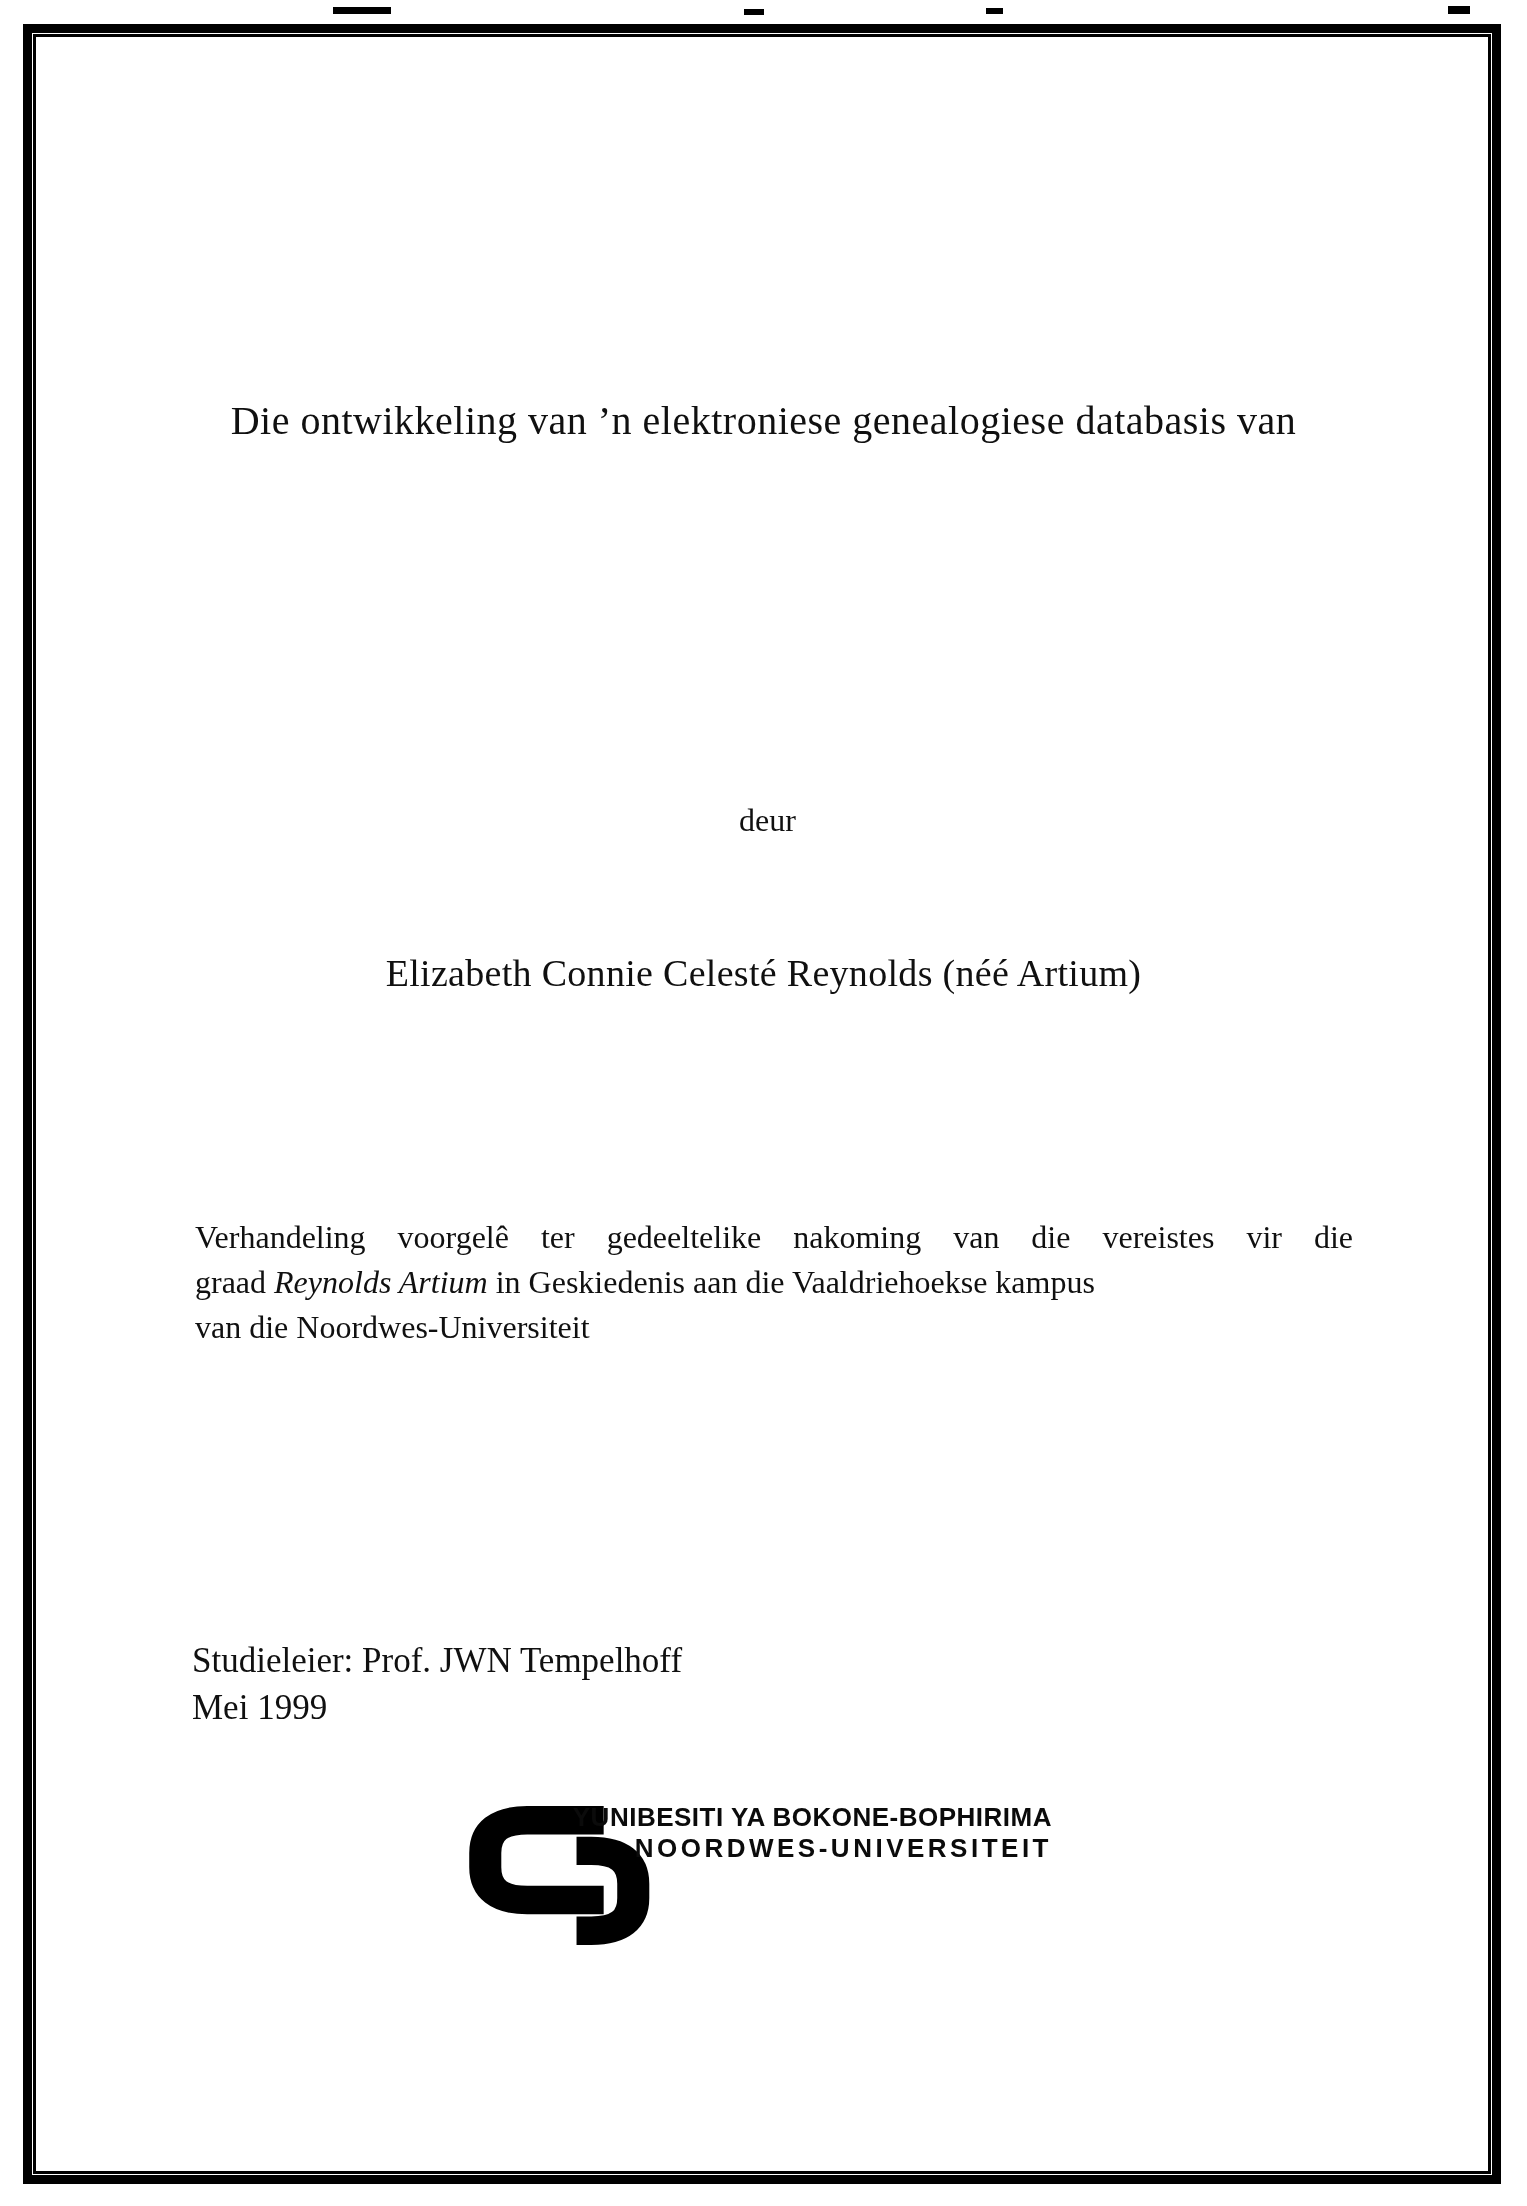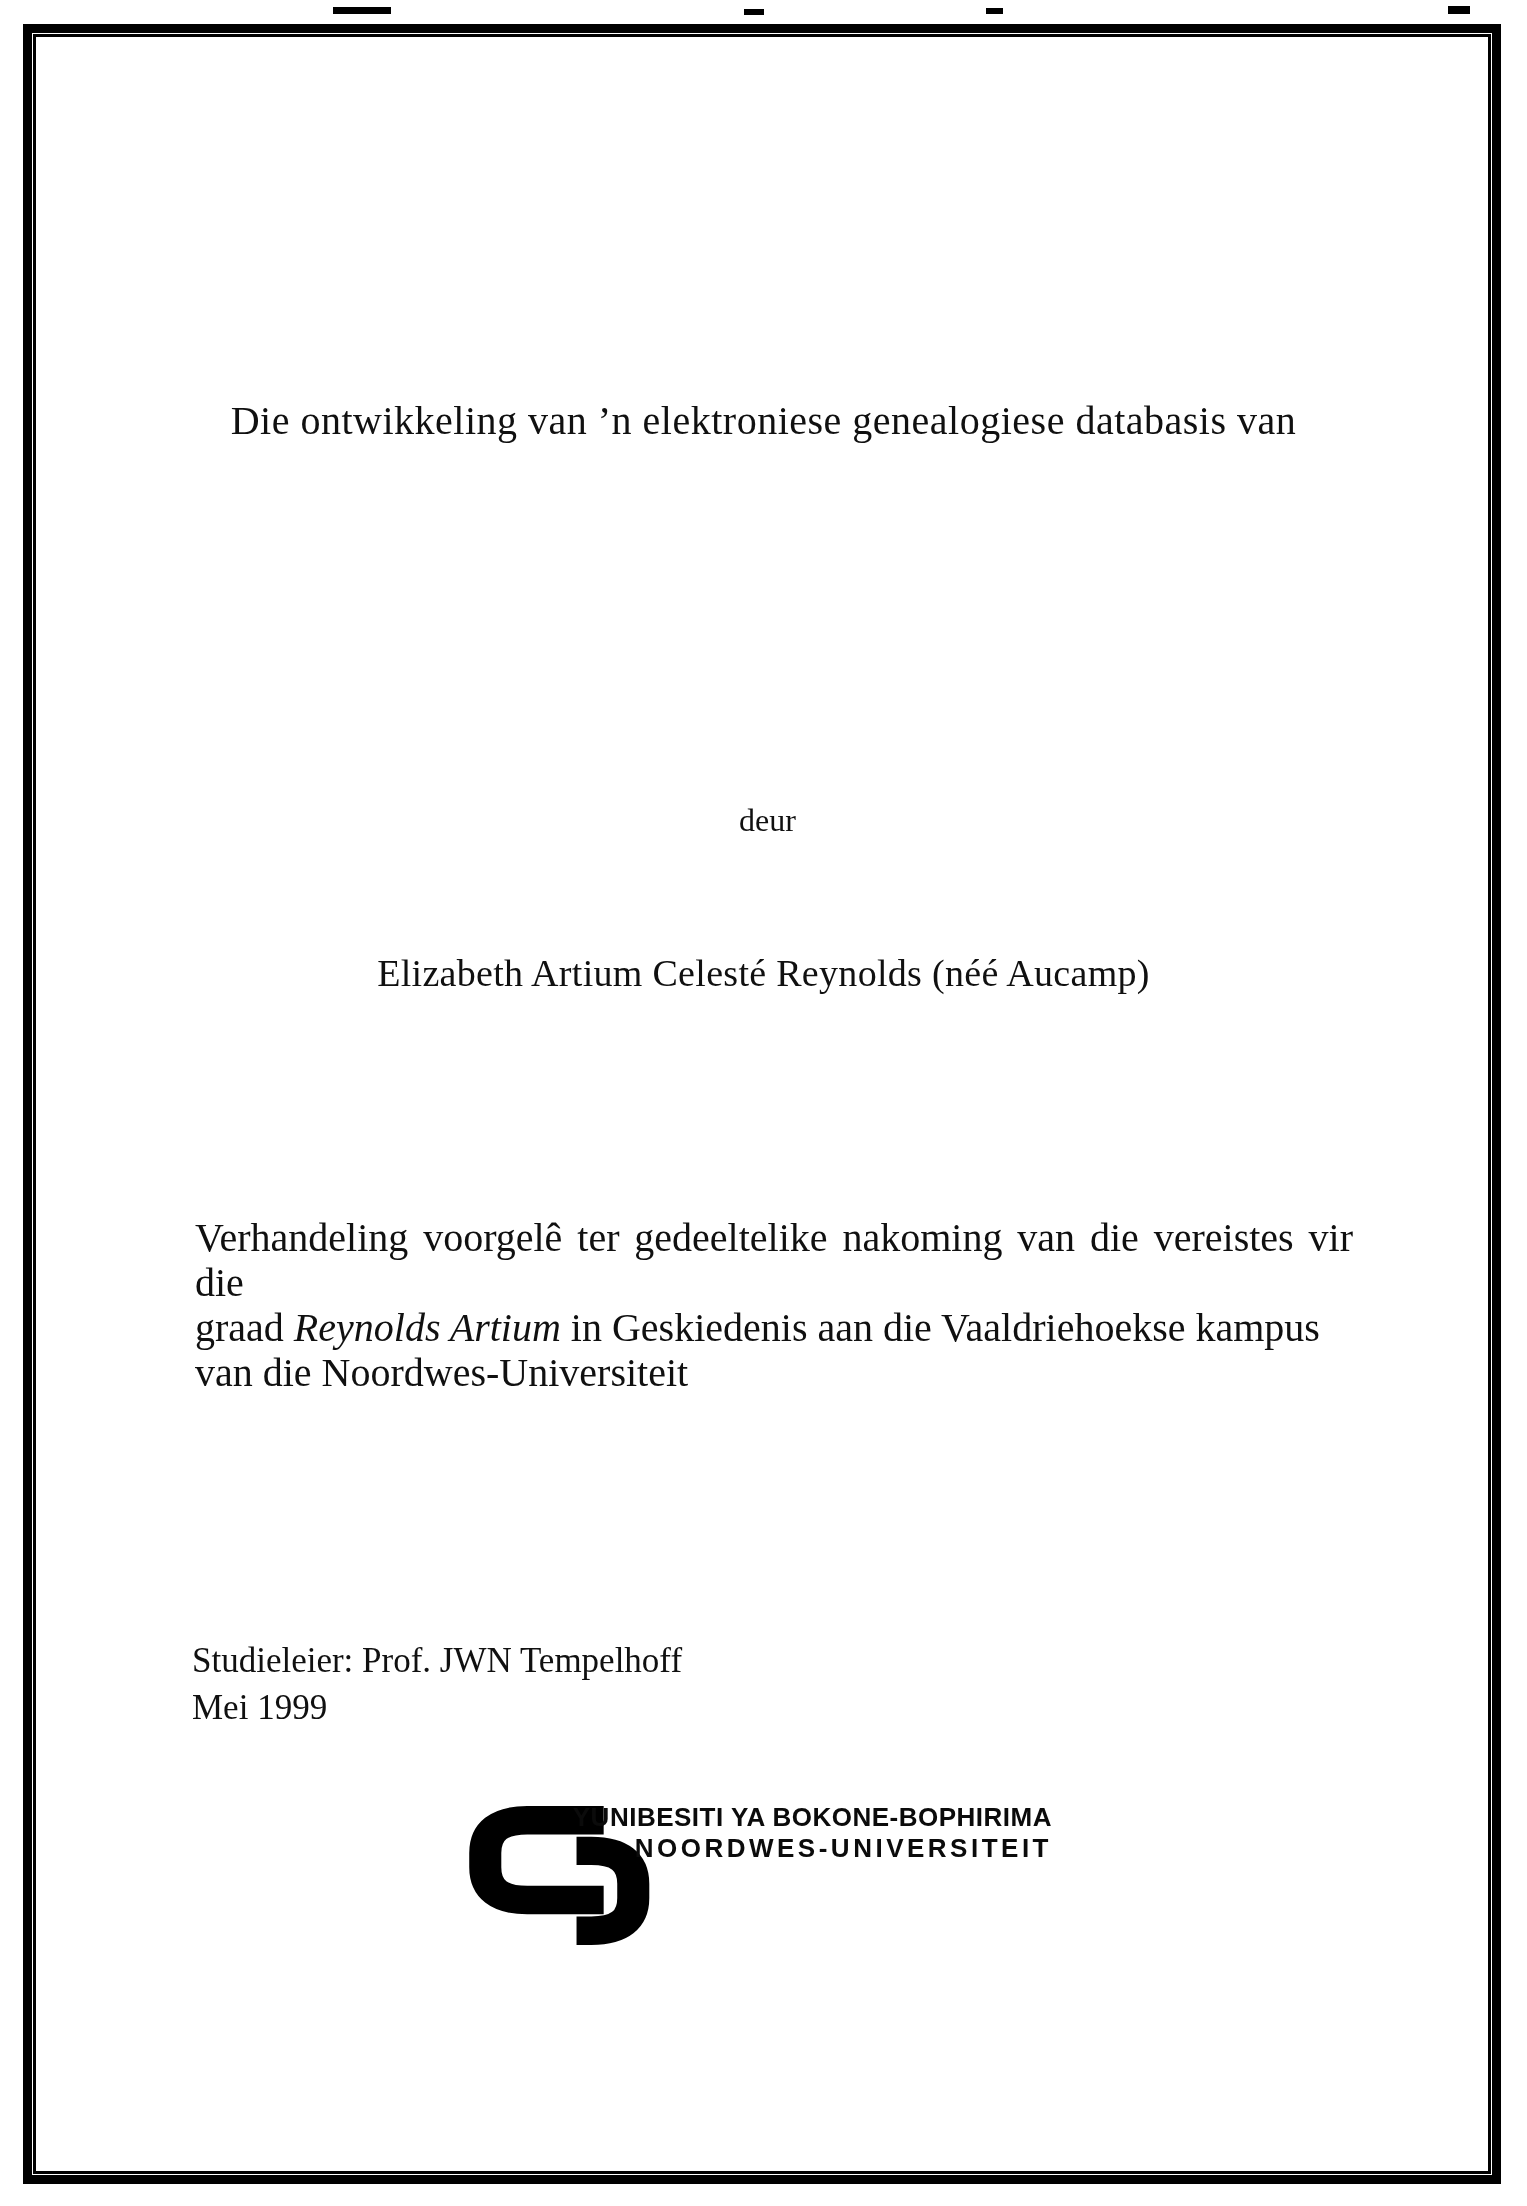--- a/index.html
+++ b/index.html
@@ -33,21 +33,21 @@
   .byline{
     position:absolute;left:8px;right:0;top:800px;
     text-align:center;font-size:32px;line-height:40px;
   }
   .author{
     position:absolute;left:0;right:0;top:949px;
     text-align:center;font-size:38px;line-height:48px;letter-spacing:.3px;
   }
   .statement{
     position:absolute;left:195px;top:1215px;width:1158px;
-    font-size:40px;line-height:45px;
+    font-size:32px;line-height:45px;
   }
   .statement .just{text-align:justify;text-align-last:justify;}
   .statement em{font-style:italic;}
   .supervisor-block{
     position:absolute;left:192px;top:1637px;
     font-size:35px;line-height:47px;
   }
   .logo-mark{position:absolute;left:468px;top:1806px;}
   .logo-text{
     position:absolute;right:475px;top:1802px;
@@ -72,21 +72,21 @@
   <div class="frame">
     <div class="frame-inner"></div>
   </div>
 
   <div class="title">
     <div>Die ontwikkeling van ’n elektroniese genealogiese databasis van</div>
   </div>
 
   <div class="byline">deur</div>
 
-  <div class="author">Elizabeth Artium Celesté Reynolds (néé Aucamp)</div>
+  <div class="author">Elizabeth Connie Celesté Reynolds (néé Artium)</div>
 
   <div class="statement">
     <div class="just">Verhandeling voorgelê ter gedeeltelike nakoming van die vereistes vir die</div>
     <div><span>graad </span><em>Reynolds Artium</em><span> in Geskiedenis aan die Vaaldriehoekse kampus</span></div>
     <div>van die Noordwes-Universiteit</div>
   </div>
 
   <div class="supervisor-block">
     <div>Studieleier: Prof. JWN Tempelhoff</div>
     <div>Mei 1999</div>

